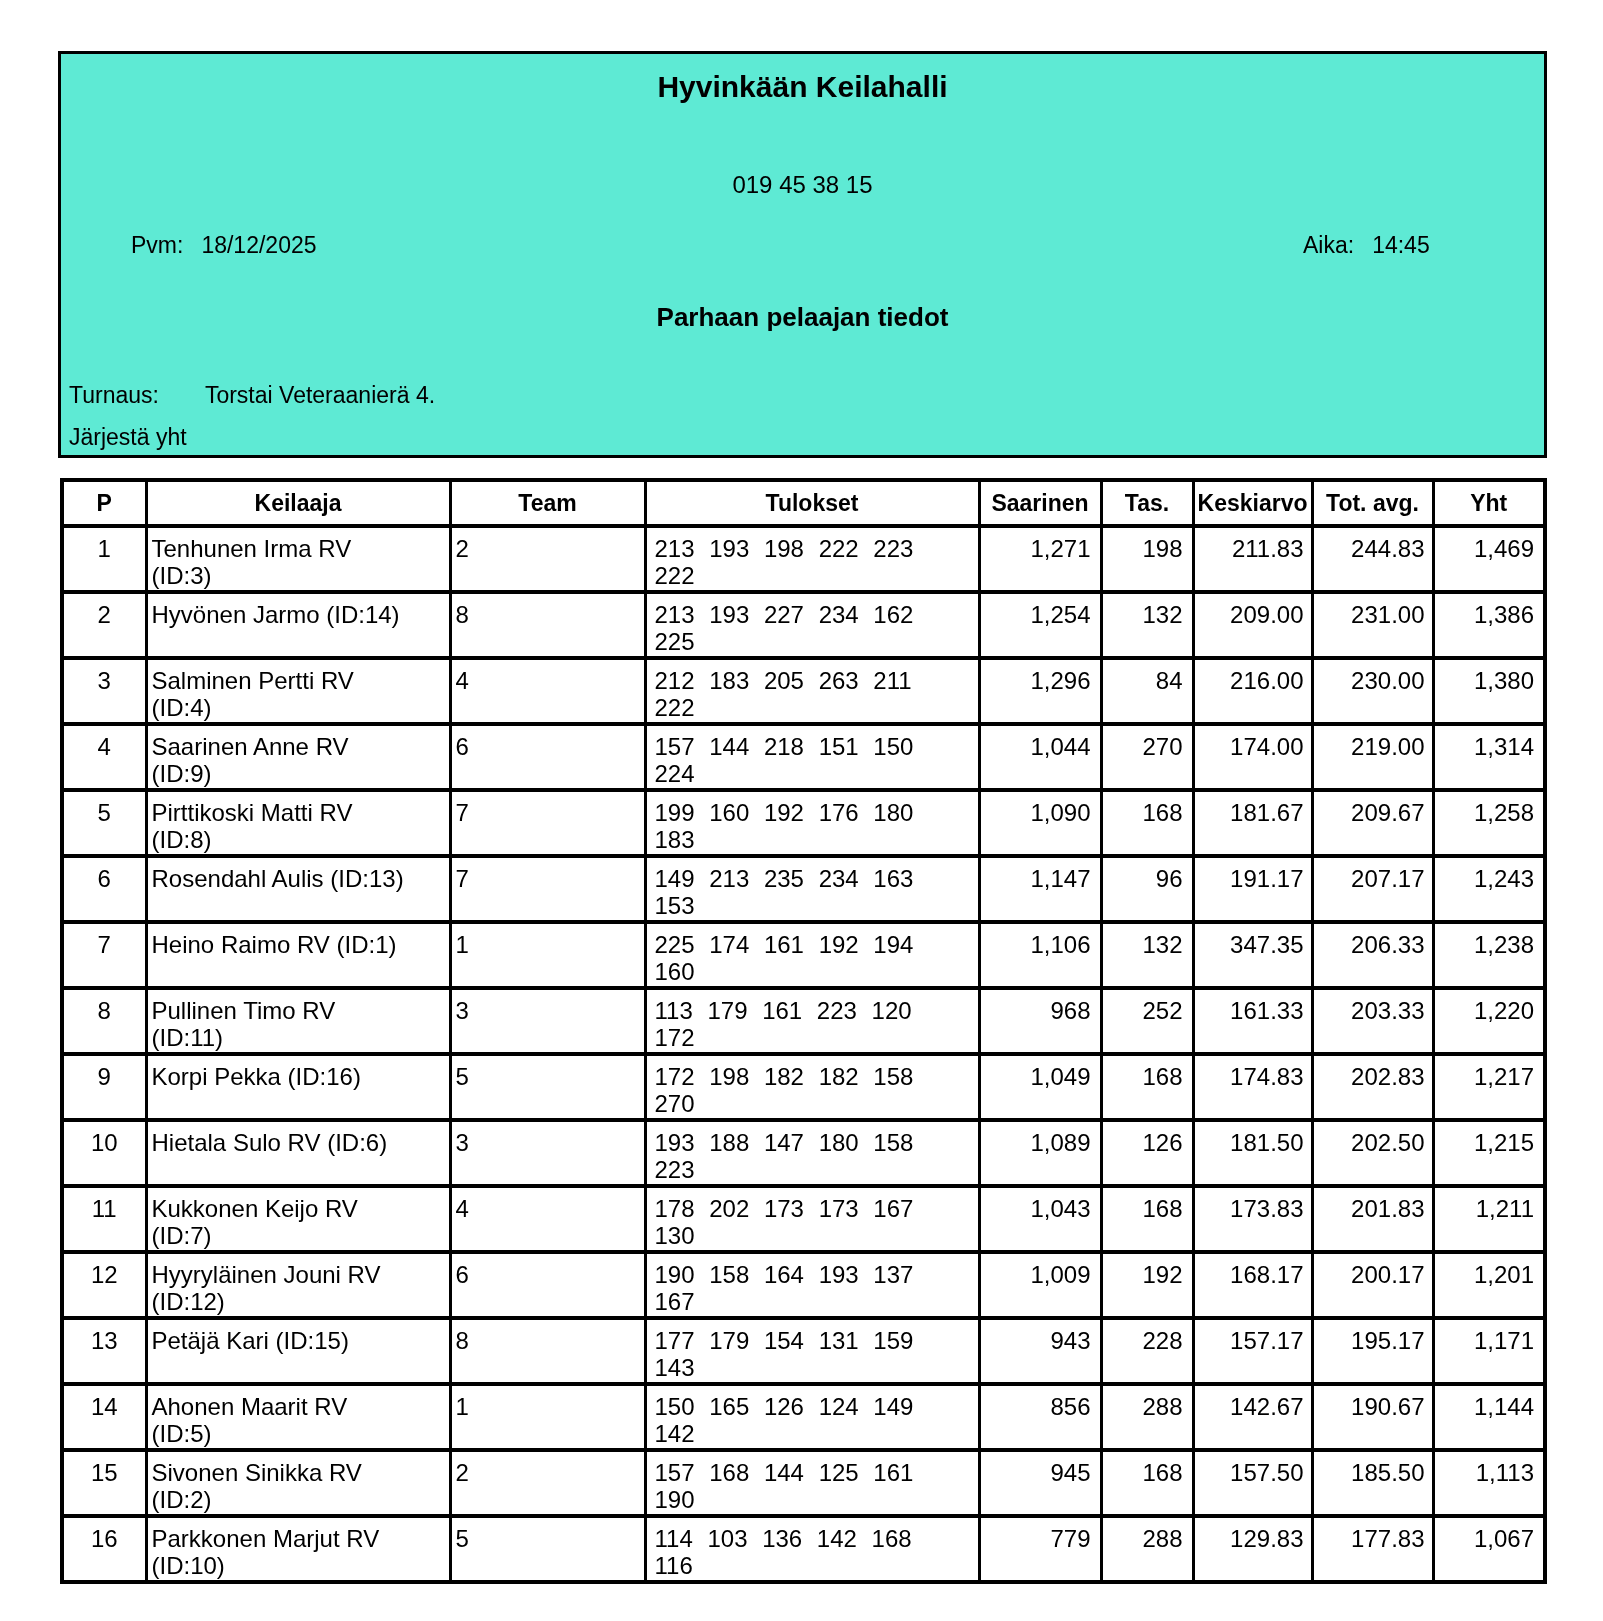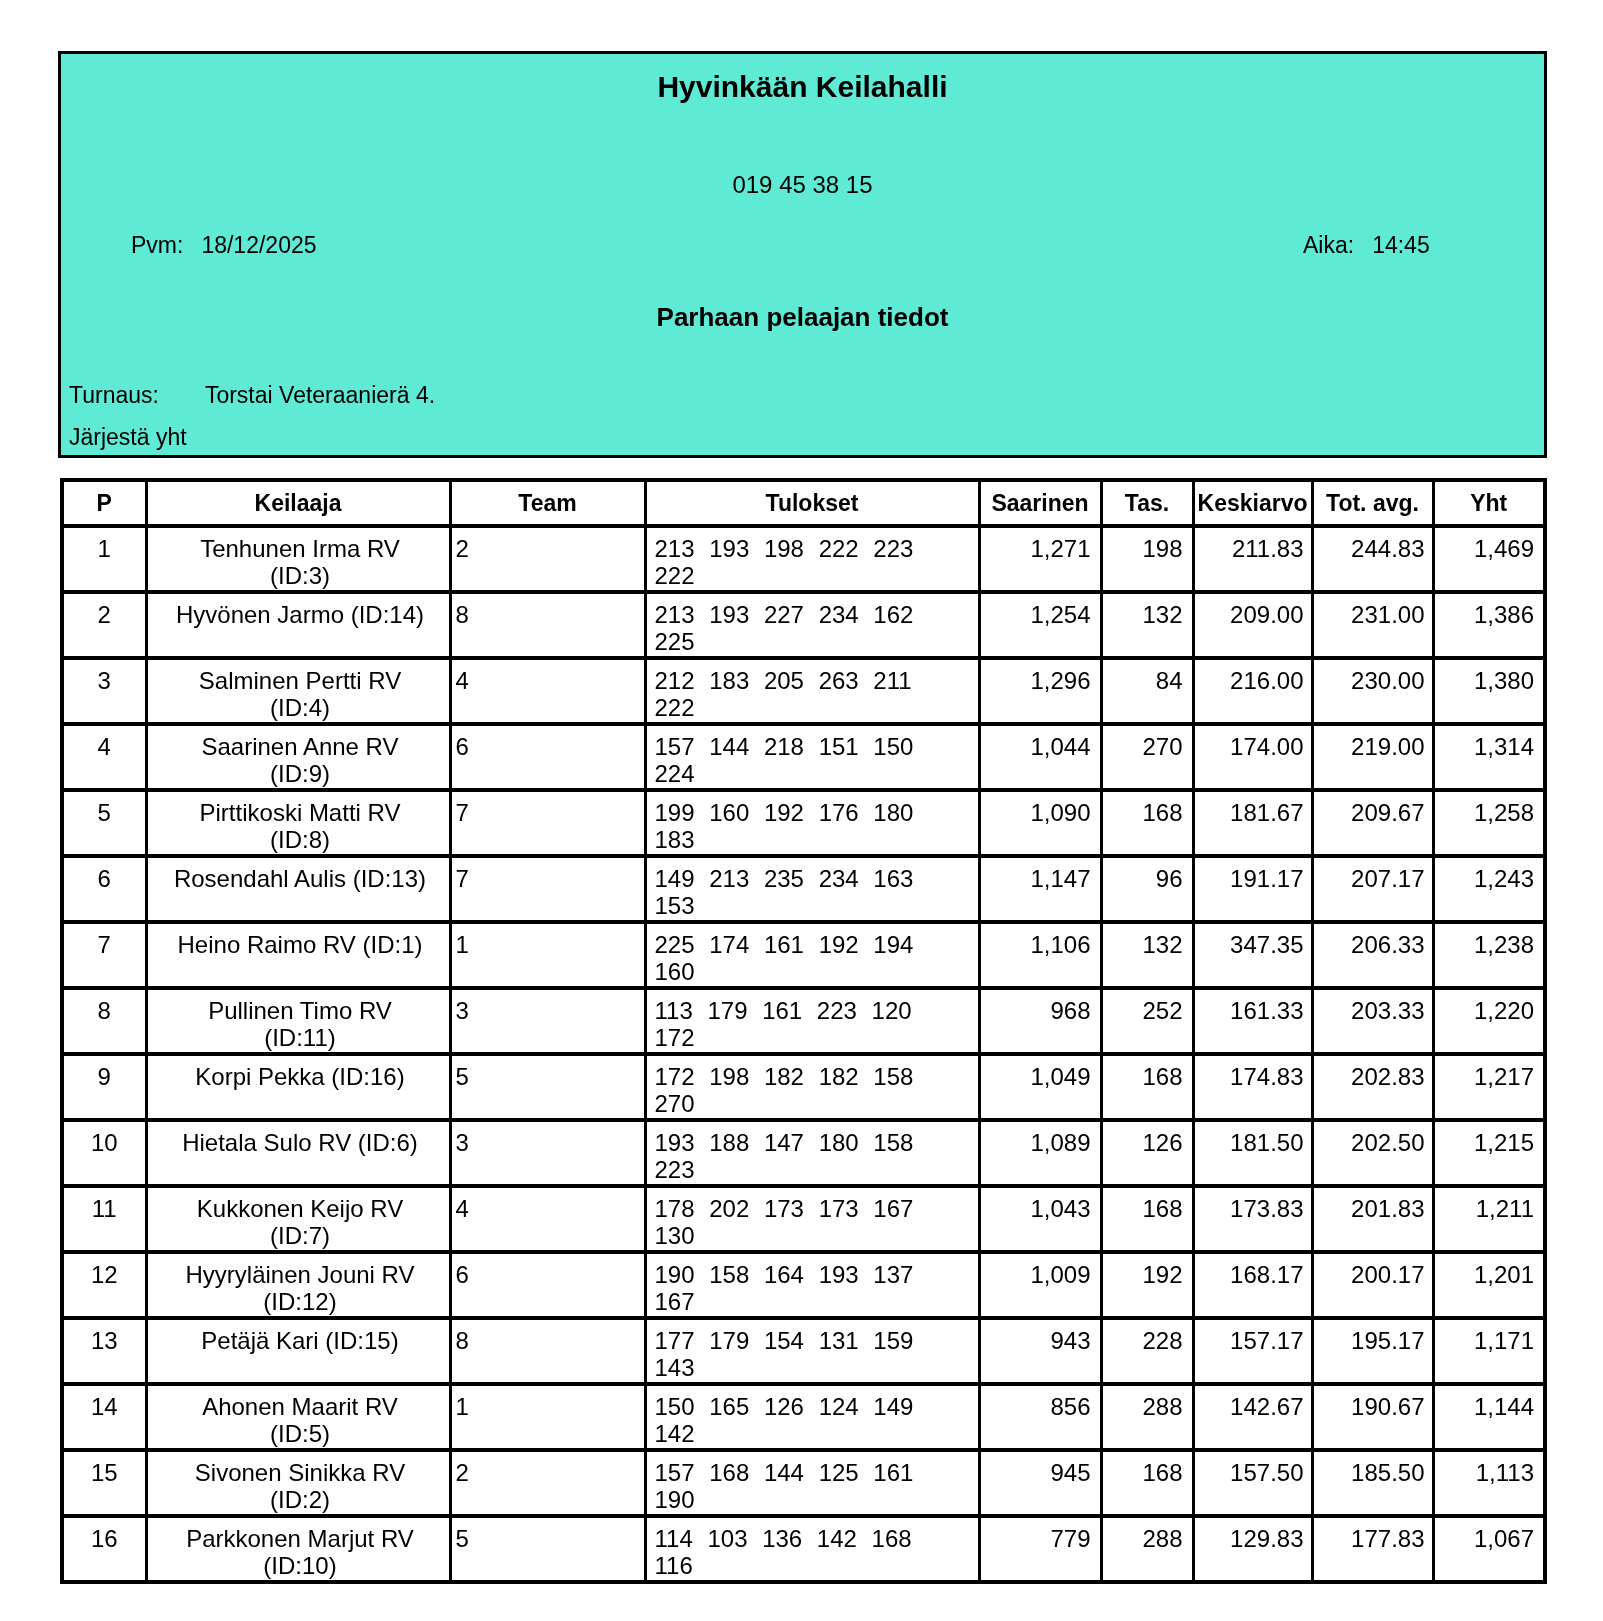--- a/index.html
+++ b/index.html
@@ -63,21 +63,21 @@
     font-size: 23px; font-weight: bold;
     text-align: center; white-space: nowrap; padding: 0 2px;
     vertical-align: middle;
   }
   table.results td {
     font-size: 24px; line-height: 27px;
     vertical-align: top; padding-top: 7px;
     white-space: nowrap;
   }
   td.c-p      { text-align: center; }
-  td.c-name   { text-align: center; padding-left: 4px; }
+  td.c-name   { text-align: left; padding-left: 4px; }
   td.c-team   { text-align: left; padding-left: 4px; }
   td.c-games  { text-align: left; padding-left: 8px; word-spacing: 8px; }
   td.c-scratch{ text-align: right; padding-right: 9px; }
   td.c-tas    { text-align: right; padding-right: 9px; padding-top: 1px; }
   td.c-avg    { text-align: right; padding-right: 7px; }
   td.c-tot    { text-align: right; padding-right: 7px; }
   td.c-yht    { text-align: right; padding-right: 9px; }
 </style>
 </head>
 <body>

